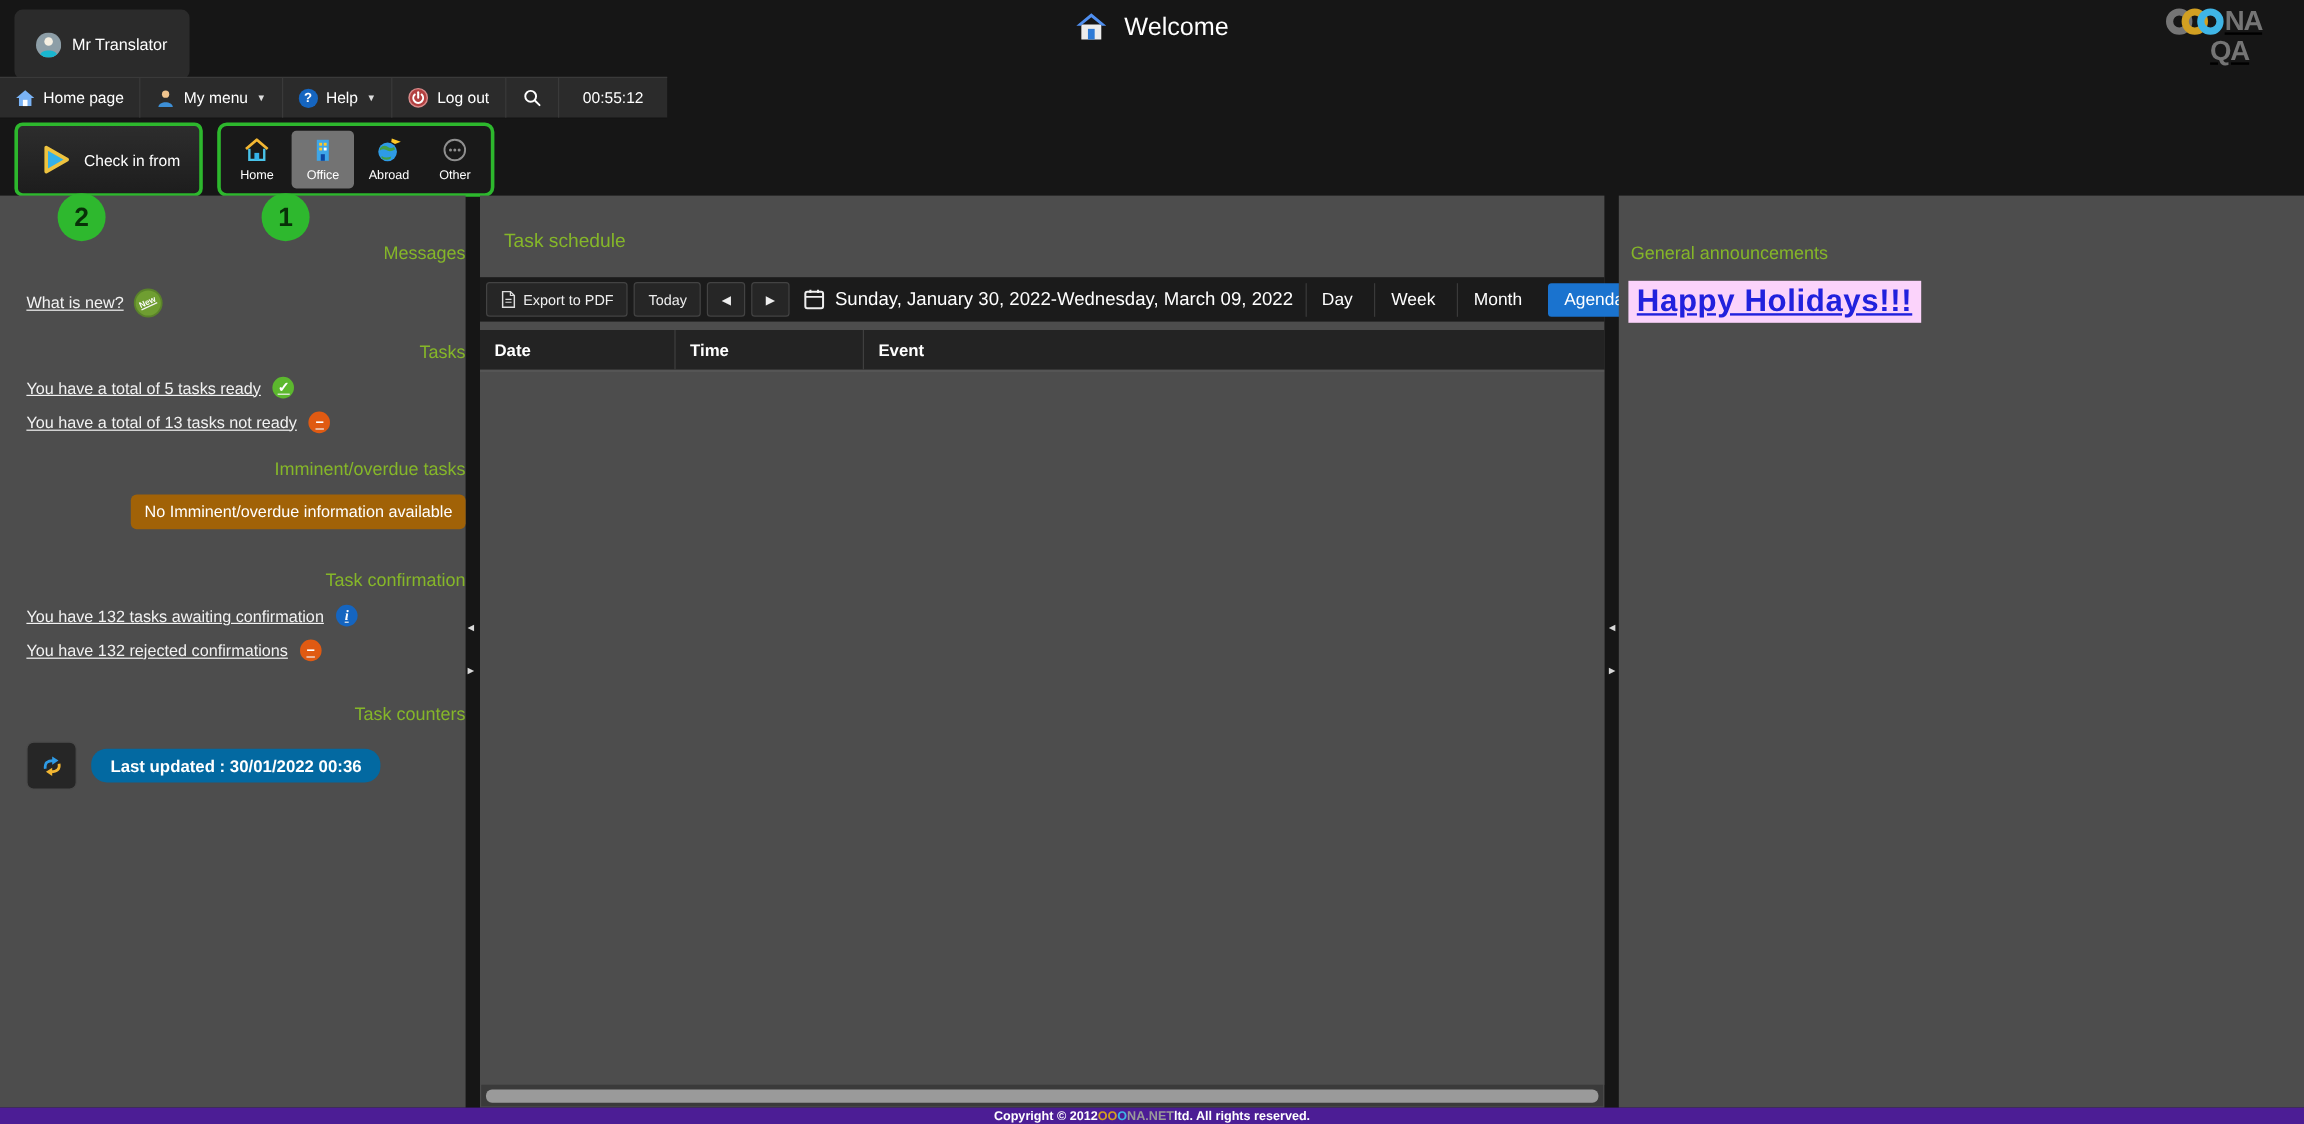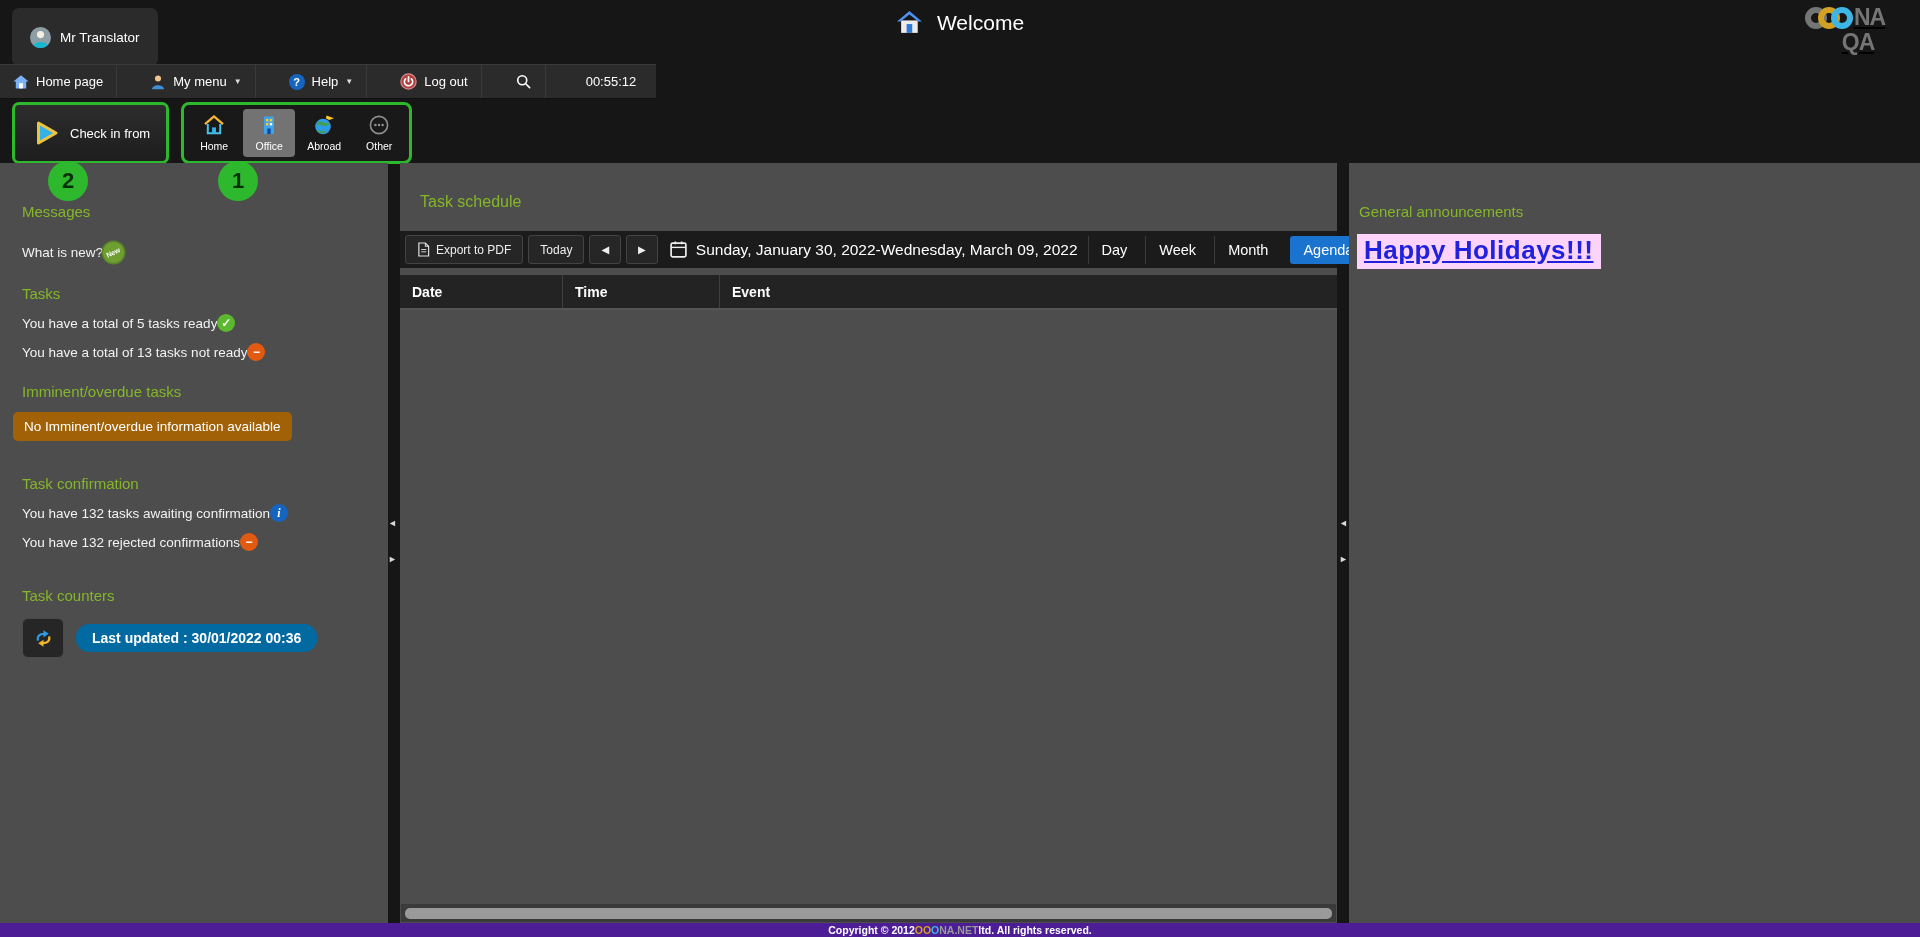--- a/index.html
+++ b/index.html
@@ -20,21 +20,21 @@
   .logo{position:absolute;right:20px;top:6px;width:110px;text-align:center;line-height:1;text-decoration:underline;}
   .logo-row1{display:flex;align-items:center;justify-content:center;}
   .ring{display:inline-block;width:10px;height:10px;border-radius:50%;border:6px solid #757575;}
   .ring.y{border-color:#d2a022;margin-left:-9px;}
   .ring.b{border-color:#3fb5e6;margin-left:-9px;}
   .logo-na{font-weight:bold;font-size:23px;color:#757575;letter-spacing:-1px;margin-left:1px;}
   .logo-qa{font-weight:bold;font-size:23px;color:#757575;letter-spacing:-1px;margin-top:2px;margin-left:26px;}
   
   .menubar{
     position:absolute;left:0;top:64px;height:33px;display:flex;align-items:stretch;
-    background:#2b2b2b;border-top:1px solid #3a3a3a;border-bottom:1px solid #111;gap:20px;
+    background:#2b2b2b;border-top:1px solid #3a3a3a;border-bottom:1px solid #111;
   }
   .menu-item{
     display:flex;align-items:center;gap:7px;padding:0 13px;color:#fff;font-size:13px;
     border-right:1px solid #3a3a3a;cursor:default;white-space:nowrap;
   }
   .menu-item:last-child{border-right:none;}
   .caret{font-size:8px;color:#ddd;}
   .icon-circle{
     display:inline-flex;align-items:center;justify-content:center;border-radius:50%;
     color:#fff;font-weight:bold;
@@ -61,23 +61,23 @@
     display:flex;align-items:center;justify-content:center;color:#083008;
     font-size:22px;font-weight:bold;z-index:5;
   }
   
   .panel{position:absolute;top:163px;height:760px;background:#4d4d4d;}
   .panel-left{left:0;width:388px;}
   .panel-center{left:400px;width:937px;display:flex;flex-direction:column;}
   .panel-right{left:1349px;width:571px;}
   .splitter-arrow{position:absolute;color:#d8d8d8;font-size:9px;z-index:4;}
   
-  .sidebar-content{padding:40px 0 0 22px;}
+  .sidebar-content{padding:40px 0 0 22px;text-align:right;}
   .sec-header{color:#85b629;font-size:15px;margin-bottom:12px;}
-  .side-row{display:flex;align-items:center;gap:0;color:#f2f2f2;font-size:13.5px;margin-bottom:11px;}
+  .side-row{display:flex;align-items:center;gap:10px;color:#f2f2f2;font-size:13.5px;margin-bottom:11px;text-decoration:underline;}
   .gap-lg{margin-top:22px;}
   .badge-new{
     width:21px;height:21px;border-radius:50%;background:#6f9e31;display:inline-flex;
     align-items:center;justify-content:center;box-shadow:0 0 0 1.5px #5a832a;
   }
   .badge-new span{color:#fff;font-size:7px;font-weight:bold;transform:rotate(-25deg);}
   .st-badge{width:18px;height:18px;font-size:12px;}
   .st-check{background:#5cb82e;}
   .st-minus{background:#e05a12;}
   .st-info{background:#1565c0;font-style:italic;font-family:"Liberation Serif",serif;}

